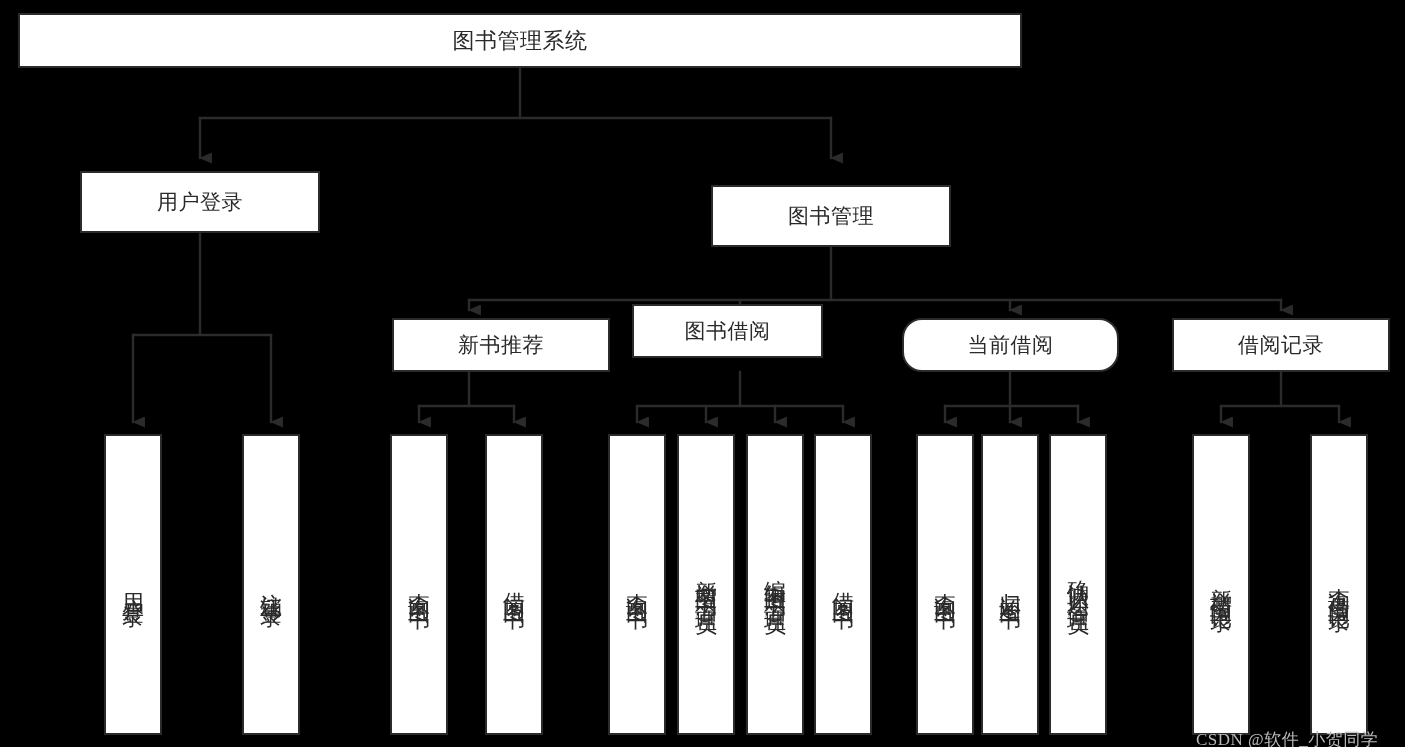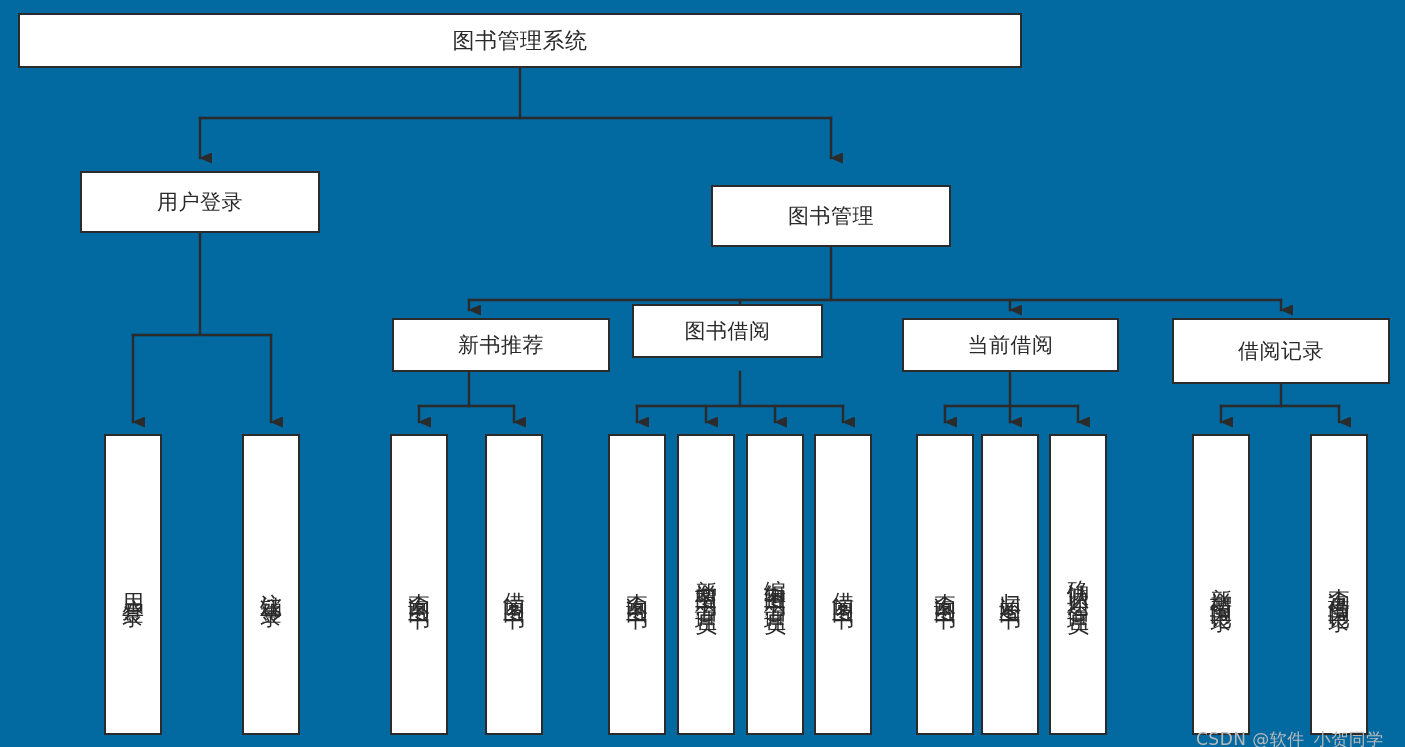--- a/index.html
+++ b/index.html
@@ -8,22 +8,23 @@
     padding: 0;
     background: #ffffff;
   }
   body {
     font-family: "DejaVu Sans", "Liberation Sans", sans-serif;
   }
   #canvas {
     position: relative;
     width: 1405px;
     height: 747px;
-    background: #0369a1;
+    background: #000000;
     overflow: hidden;
+    font-family: Liberation Serif, serif;
   }
   svg.wires {
     position: absolute;
     left: 0;
     top: 0;
     width: 1405px;
     height: 747px;
     pointer-events: none;
   }
   .node {
@@ -137,24 +138,24 @@
   <div class="node h" style="left:711px; top:185px; width:240px; height:62px;">
     <span class="label">图书管理</span>
   </div>
 
   <div class="node h" style="left:360px; top:318px; width:218px; height:54px;margin-left:32px;">
     <span class="label">新书推荐</span>
   </div>
   <div class="node h" style="left:632px; top:304px; width:191px; height:54px;">
     <span class="label">图书借阅</span>
   </div>
-  <div class="node h" style="left:902px; top:318px; width:217px; height:54px;">
+  <div class="node h" style="left:902px; top:318px; width:217px; height:54px;border-radius:20px;">
     <span class="label">当前借阅</span>
   </div>
-  <div class="node h" style="left:1172px; top:318px; width:218px; height:66px;">
+  <div class="node h" style="left:1172px; top:318px; width:218px; height:54px;">
     <span class="label">借阅记录</span>
   </div>
 
   <div class="node v" style="left:104px; top:434px; width:58px; height:301px;">
     <span class="label">用户登录</span>
   </div>
   <div class="node v" style="left:242px; top:434px; width:58px; height:301px;">
     <span class="label">注销登录</span>
   </div>
 

